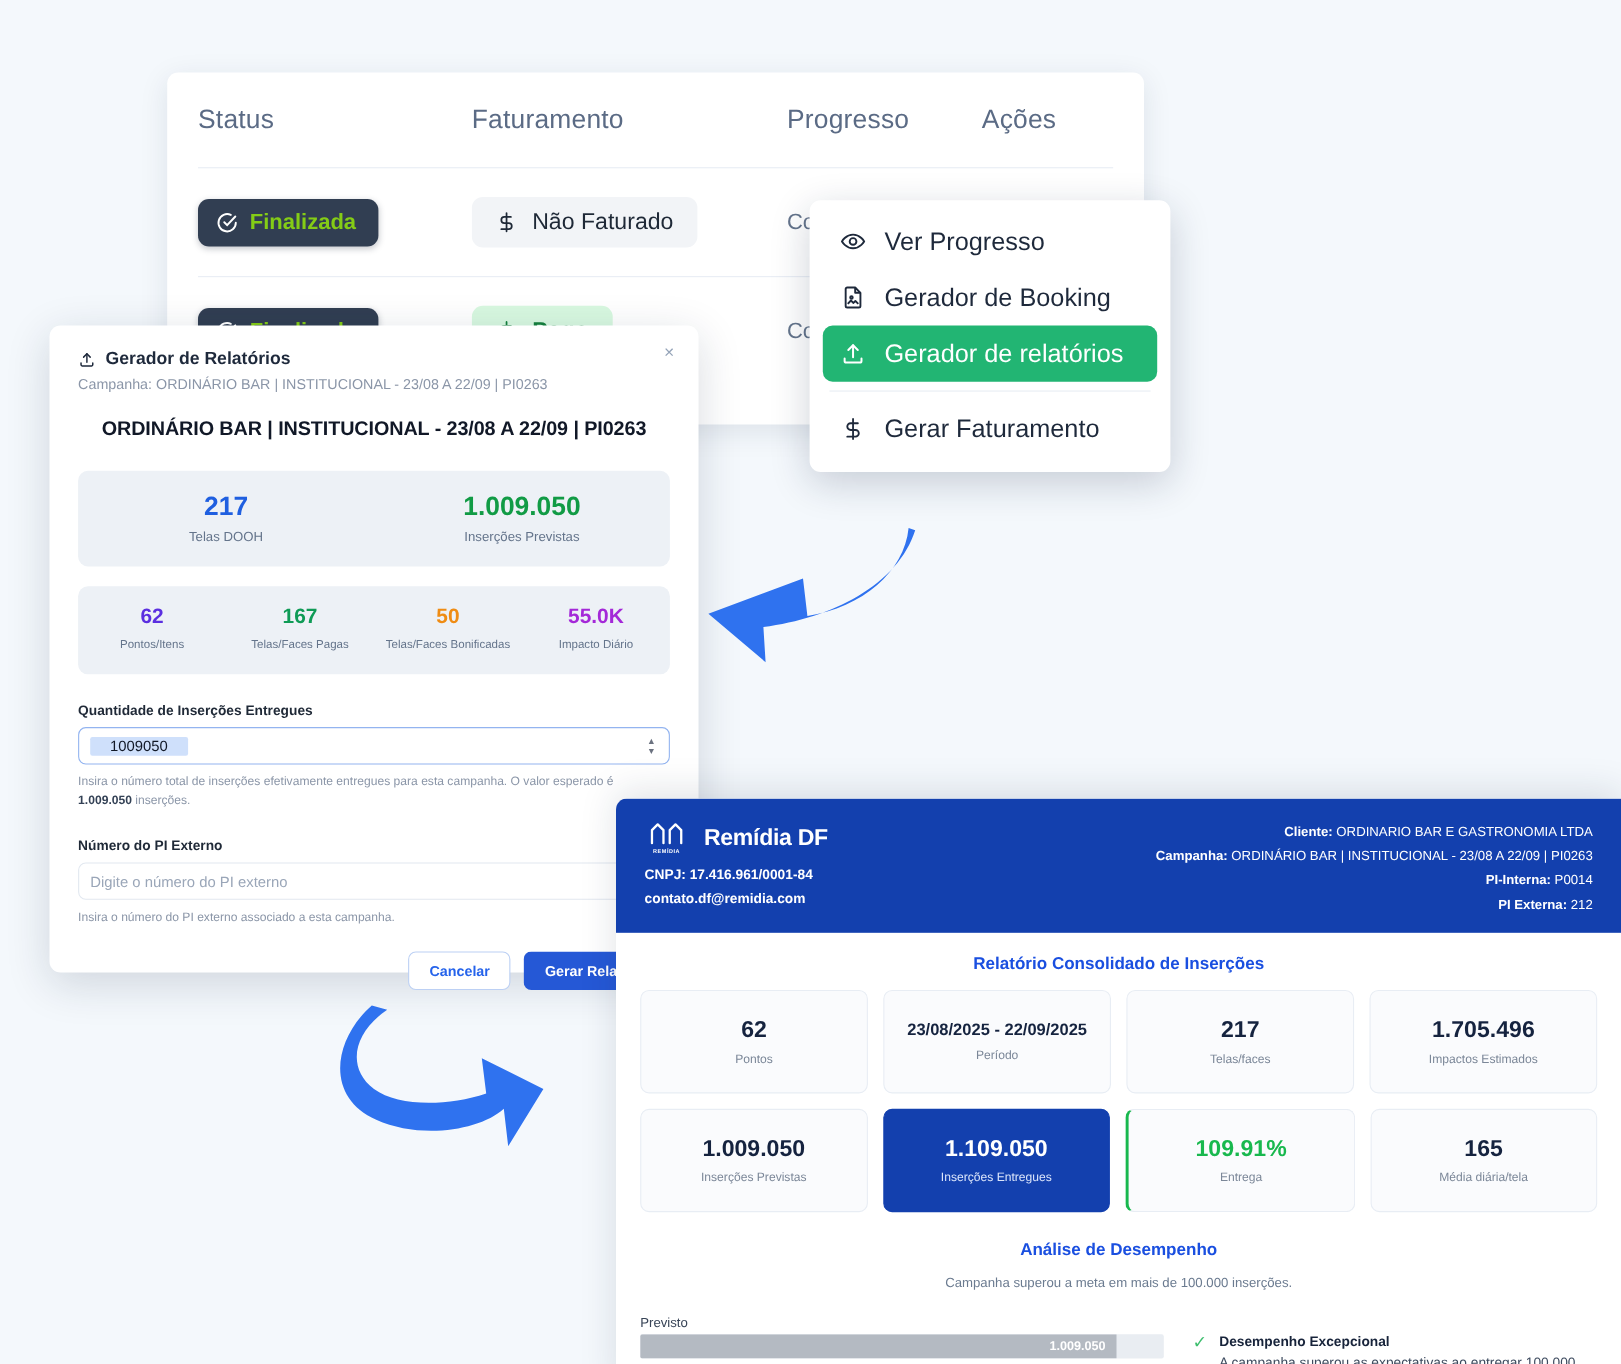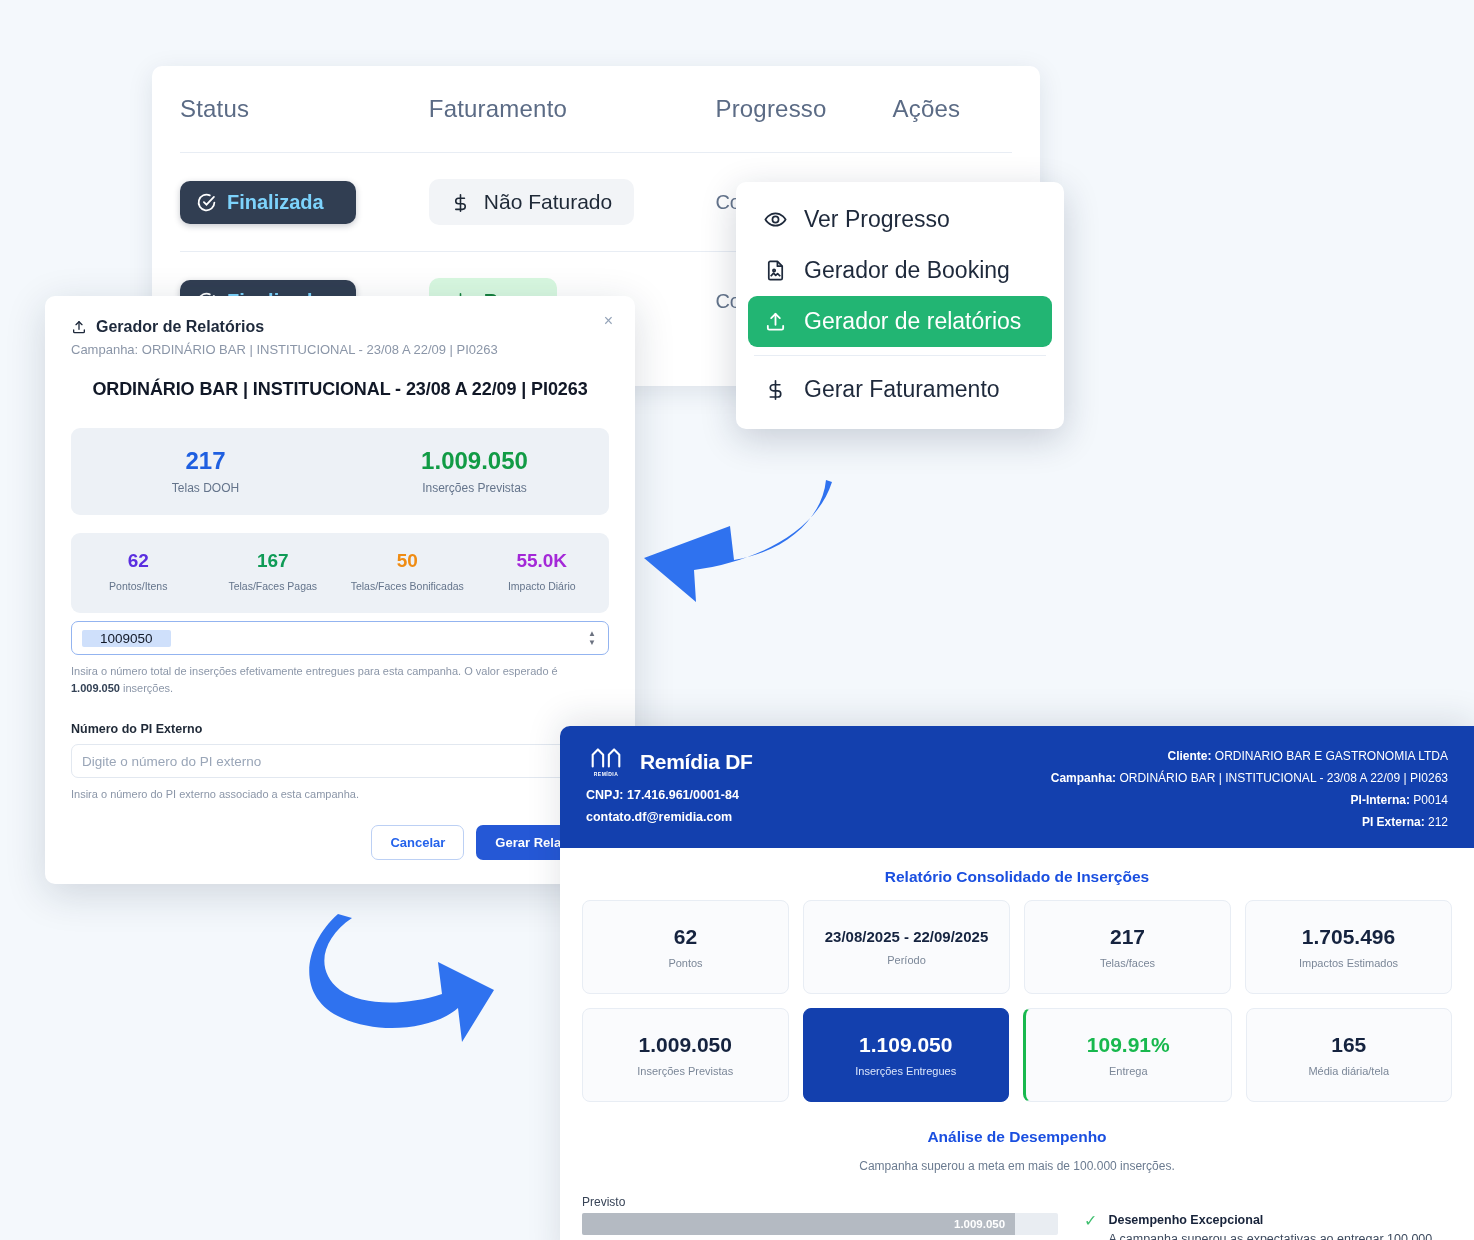--- a/index.html
+++ b/index.html
@@ -30,26 +30,26 @@
   .tbl-sep { height: 1px; background: #e8edf4; margin: 0 28px; }
 
   .tbl-row { display: flex; align-items: center; height: 98px; padding: 0 28px; }
   .cell-status { width: 250px; }
   .cell-fat    { width: 288px; }
   .cell-prog   { width: 178px; color: #64748b; font-size: 20px; }
   .cell-acoes  { width: 120px; }
 
   .badge-final {
     display: inline-flex; align-items: center; gap: 10px;
-    background: #313e52; color: #7dd3fc; border-radius: 10px;
-    padding: 10px 32px 10px 16px; font-size: 20px; font-weight: 700;
+    background: #313e52; color: #84cc16; border-radius: 10px;
+    padding: 10px 20px 10px 16px; font-size: 20px; font-weight: 700;
     box-shadow: 0 2px 6px rgba(30,41,59,.25);
   }
   .badge-pill {
-    display: inline-flex; align-items: flex-end; gap: 14px;
+    display: inline-flex; align-items: center; gap: 14px;
     border-radius: 10px; padding: 11px 22px; font-size: 21px; font-weight: 600;
   }
   .pill-gray  { background: #f2f4f7; color: #1f2937; font-weight: 500; }
   .pill-green { background: #d8f8e0; color: #15803d; font-weight: 700; }
   .dots { font-size: 28px; color: #475569; letter-spacing: 2px; line-height: 10px; }
 
   
   .menu {
     position: absolute; left: 736px; top: 182px; width: 328px;
     background: #fff; border-radius: 10px;
@@ -321,20 +321,21 @@
       <div class="st">
         <div class="st-num" style="color:#ef8c14">50</div>
         <div class="st-lbl">Telas/Faces Bonificadas</div>
       </div>
       <div class="st">
         <div class="st-num" style="color:#a428d8">55.0K</div>
         <div class="st-lbl">Impacto Diário</div>
       </div>
     </div>
 
+    <div class="fld-label">Quantidade de Inserções Entregues</div>
     <div class="fld-input">
       <span class="sel">1009050</span>
       <span class="spinner">
           <span>▲</span>
           <span>▼</span>
         </span>
     </div>
     <div class="fld-help">
       <span>Insira o número total de inserções efetivamente entregues para esta campanha. O valor esperado é </span><b>1.009.050</b><span> inserções.</span>
     </div>

